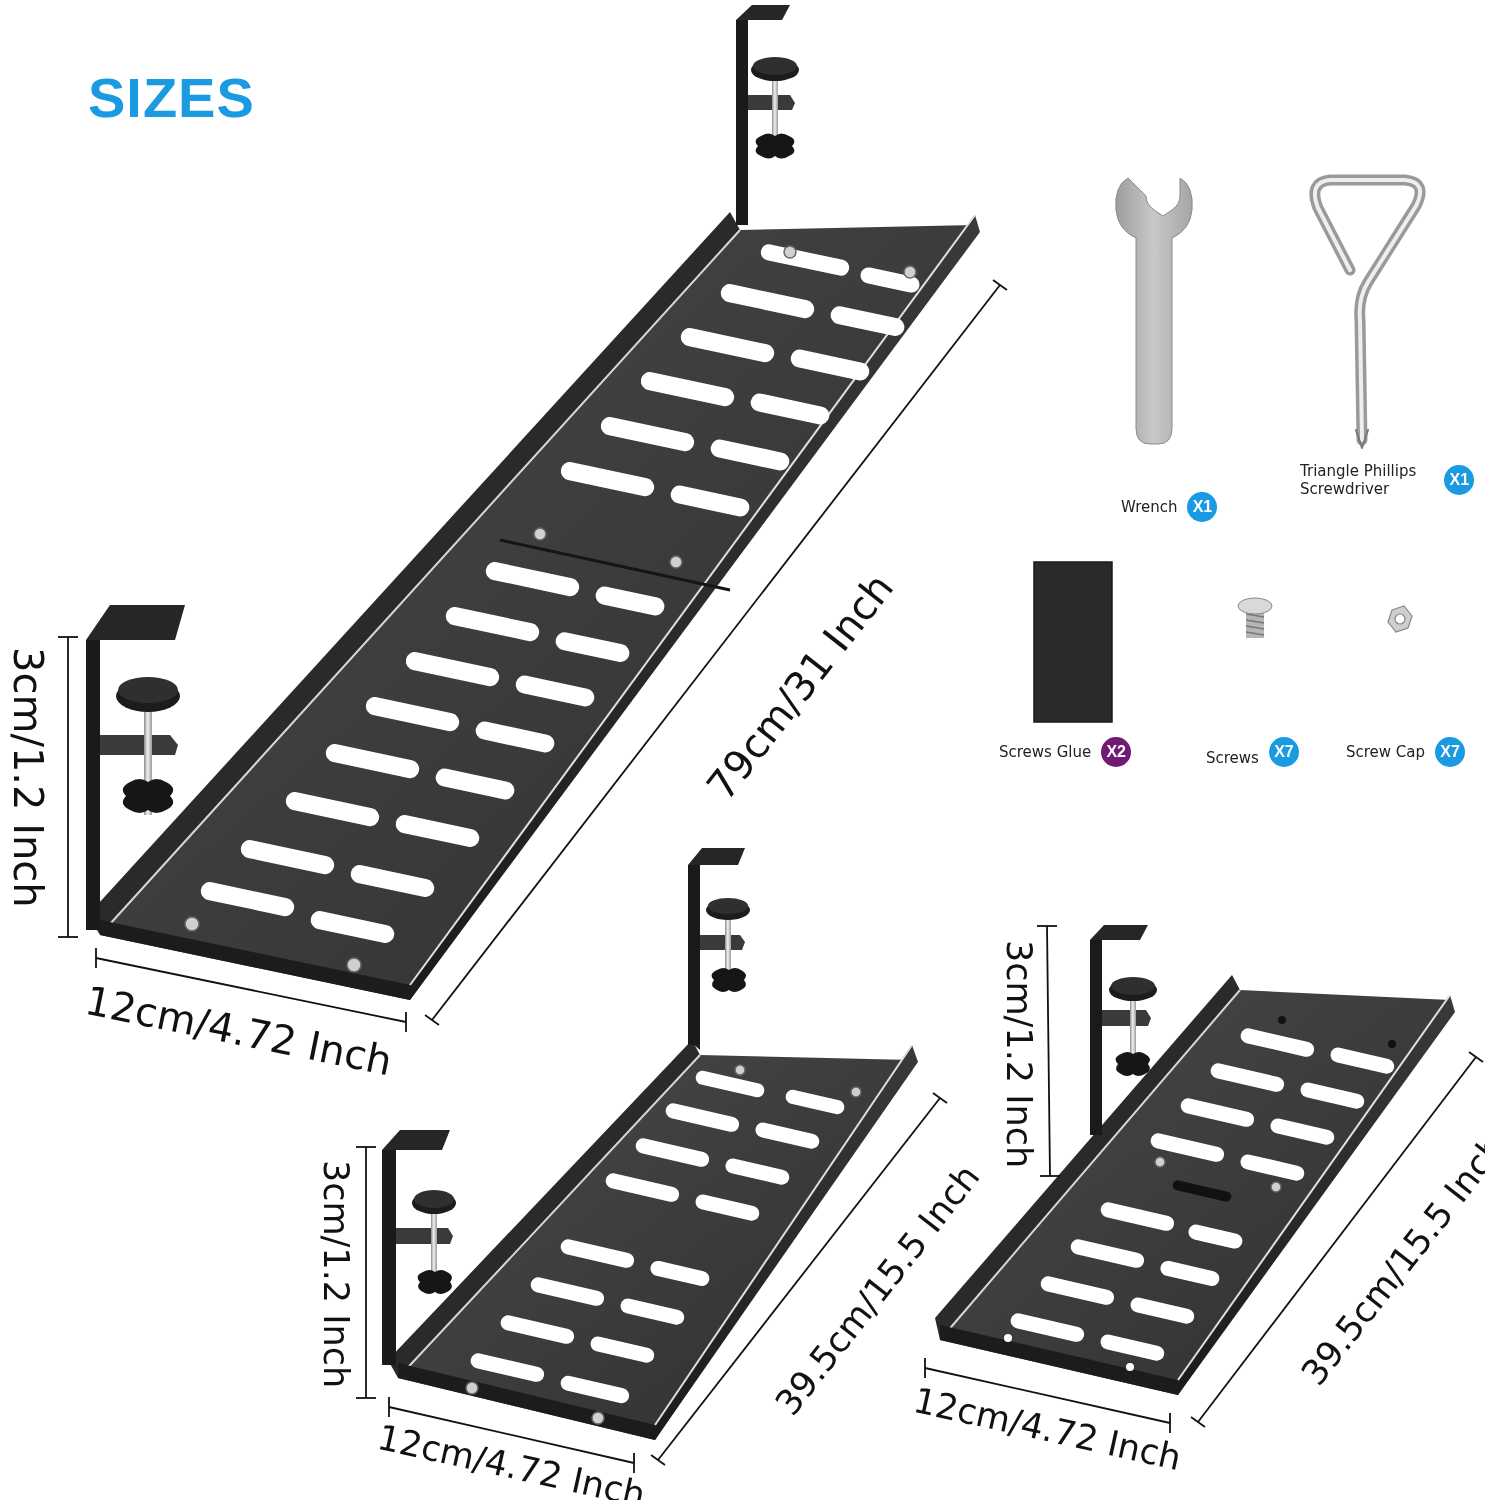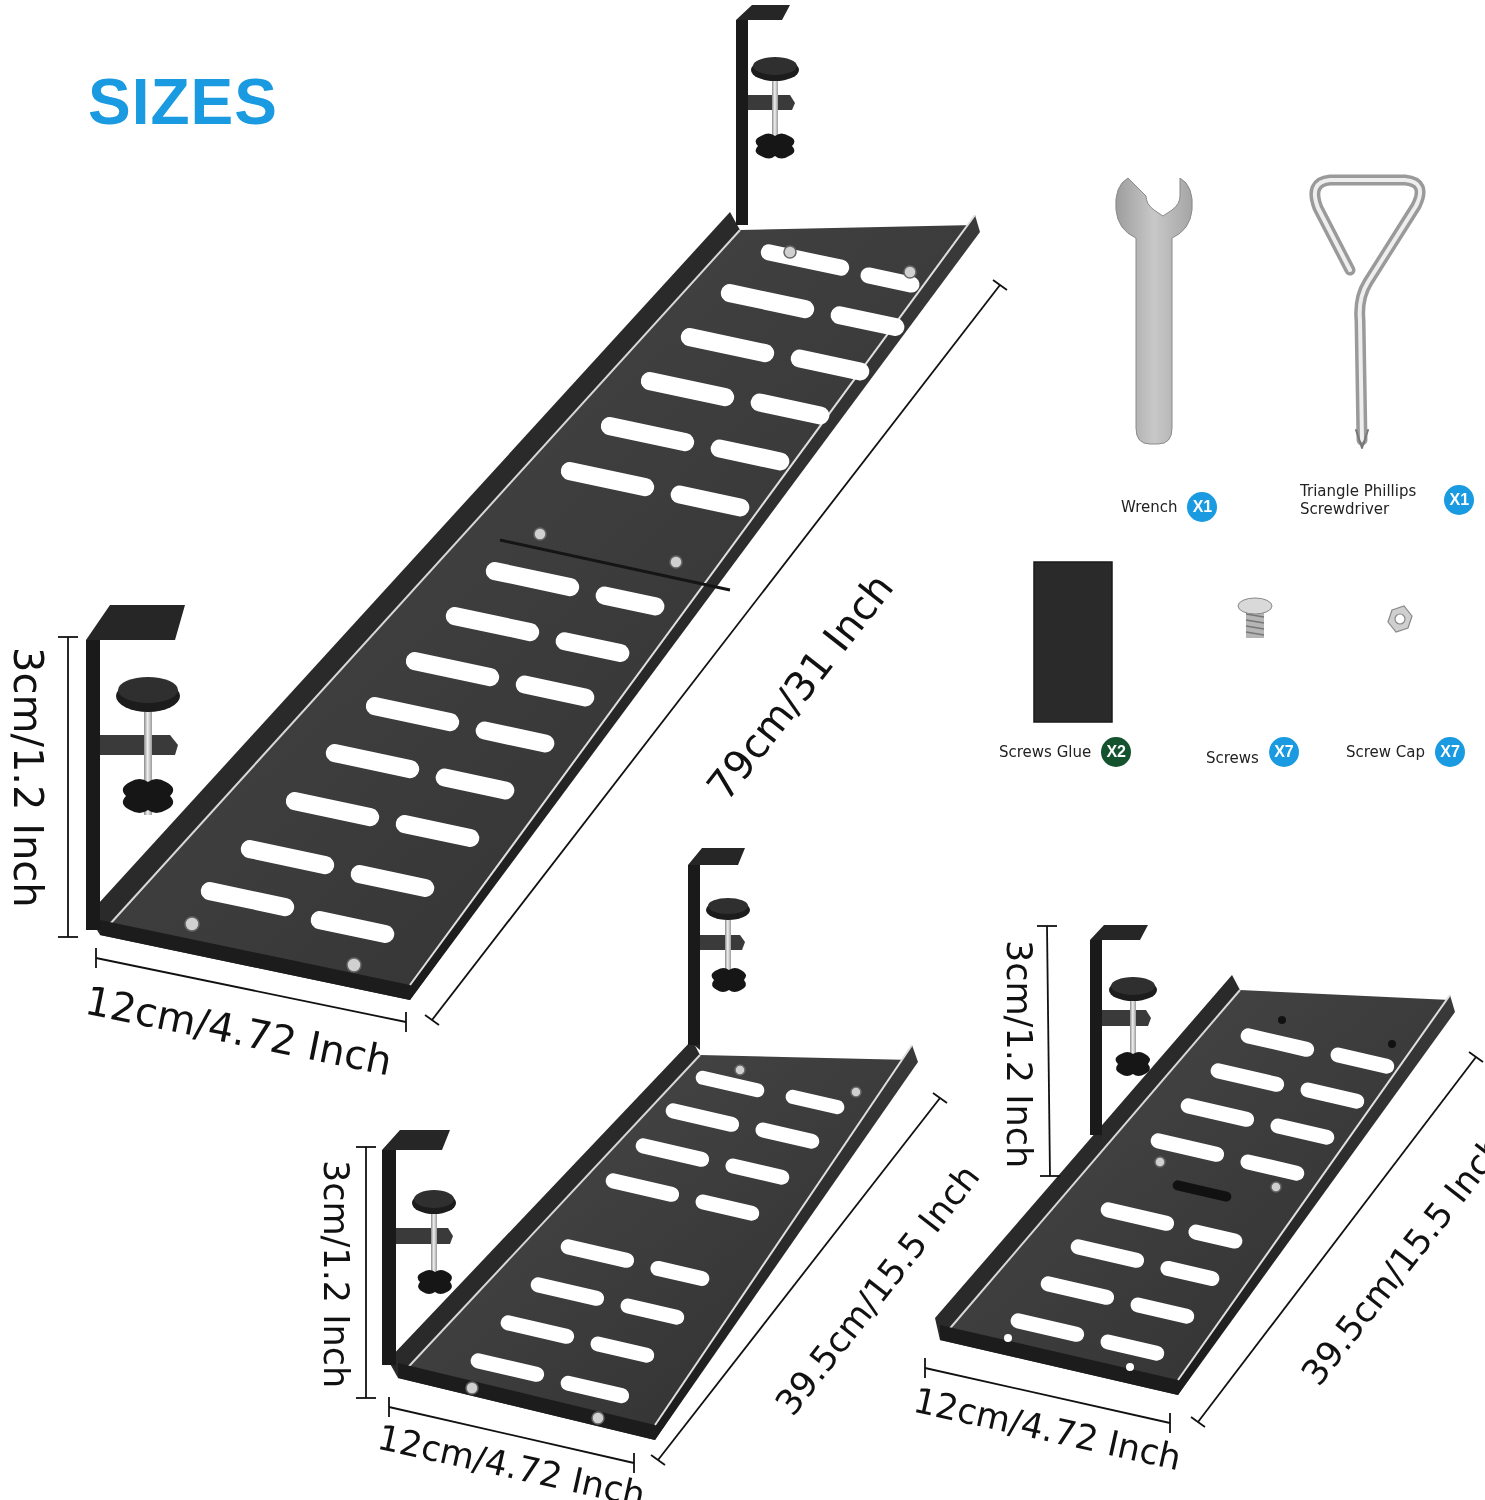--- a/index.html
+++ b/index.html
@@ -1,20 +1,20 @@
 <!DOCTYPE html>
 <html><head>
   <meta charset="utf-8">
   <style>
     html, body { margin: 0; padding: 0; background: #ffffff; }
     body { width: 1485px; height: 1500px; position: relative; overflow: hidden;
            font-family: "DejaVu Sans", sans-serif; color: #111; }
     .abs { position: absolute; }
     .title { left: 88px; top: 70px; font-family: "Liberation Sans", sans-serif; font-weight: bold;
-             font-size: 64px; letter-spacing: 1px; line-height: 1; }
+             font-size: 56px; letter-spacing: 1px; line-height: 1; }
     .dim { position: absolute; font-family: "DejaVu Sans", sans-serif; font-size: 40px; color: #111;
            white-space: nowrap; transform-origin: 0 0; line-height: 1; }
     .dim.small { font-size: 35px; }
     .acc-label { position: absolute; display: flex; align-items: center; gap: 10px;
                  font-family: "DejaVu Sans", sans-serif; font-size: 15px; color: #222; line-height: 1.2; }
     .badge { width: 30px; height: 30px; border-radius: 50%; color: #fff; font-family: Liberation Sans, sans-serif;
              font-weight: bold; font-size: 16px; display: flex; align-items: center; justify-content: center; flex: 0 0 30px; }
     svg { position: absolute; left: 0; top: 0; }
   </style>
 </head>
@@ -290,31 +290,31 @@
 
 <div class="dim small" style="left:1036px; top:940px; transform: rotate(90deg);">3cm/1.2 Inch</div>
 <div class="dim small" style="left:918px; top:1383px; transform: rotate(12.5deg);">12cm/4.72 Inch</div>
 <div class="dim small" style="left:1296px; top:1370px; transform: rotate(-52deg);">39.5cm/15.5 Inch</div>
 
 <div class="acc-label" style="left:1121px; top:492px;">
   <span>Wrench</span>
   <span class="badge" style="background:#1a9ae0;">X1</span>
 </div>
 
-<div class="acc-label" style="left:1300px; top:482px;gap:28px;">
+<div class="acc-label" style="left:1300px; top:462px;gap:28px;">
   <span style="display:flex; flex-direction:column;">
     <span>Triangle Phillips</span>
     <span>Screwdriver</span>
   </span>
   <span class="badge" style="background:#1a9ae0;">X1</span>
 </div>
 
 <div class="acc-label" style="left:999px; top:737px;">
   <span>Screws Glue</span>
-  <span class="badge" style="background:#14532d;">X2</span>
+  <span class="badge" style="background:#701a75;">X2</span>
 </div>
 
 <div class="acc-label" style="left:1206px; top:737px;align-items:flex-end;">
   <span>Screws</span>
   <span class="badge" style="background:#1a9ae0;">X7</span>
 </div>
 
 <div class="acc-label" style="left:1346px; top:737px; ">
   <span>Screw Cap</span>
   <span class="badge" style="background:#1a9ae0;">X7</span>

